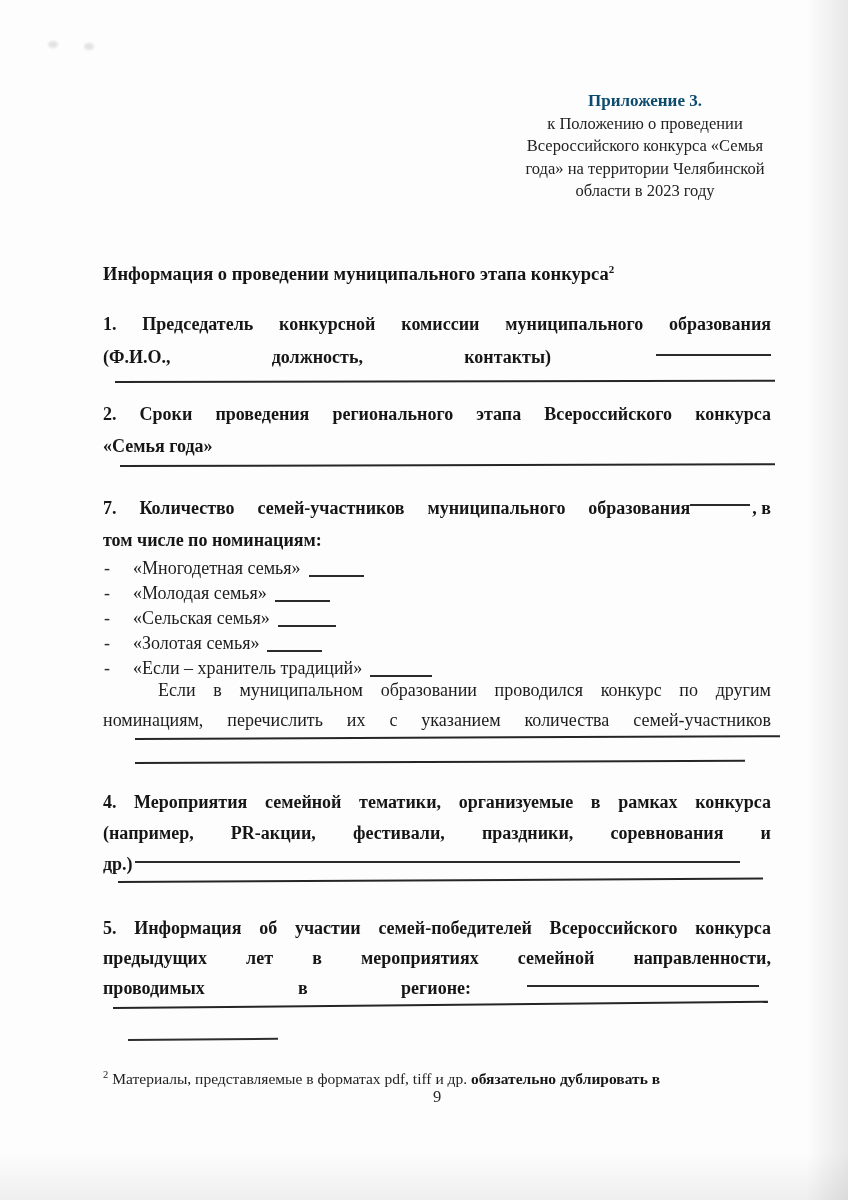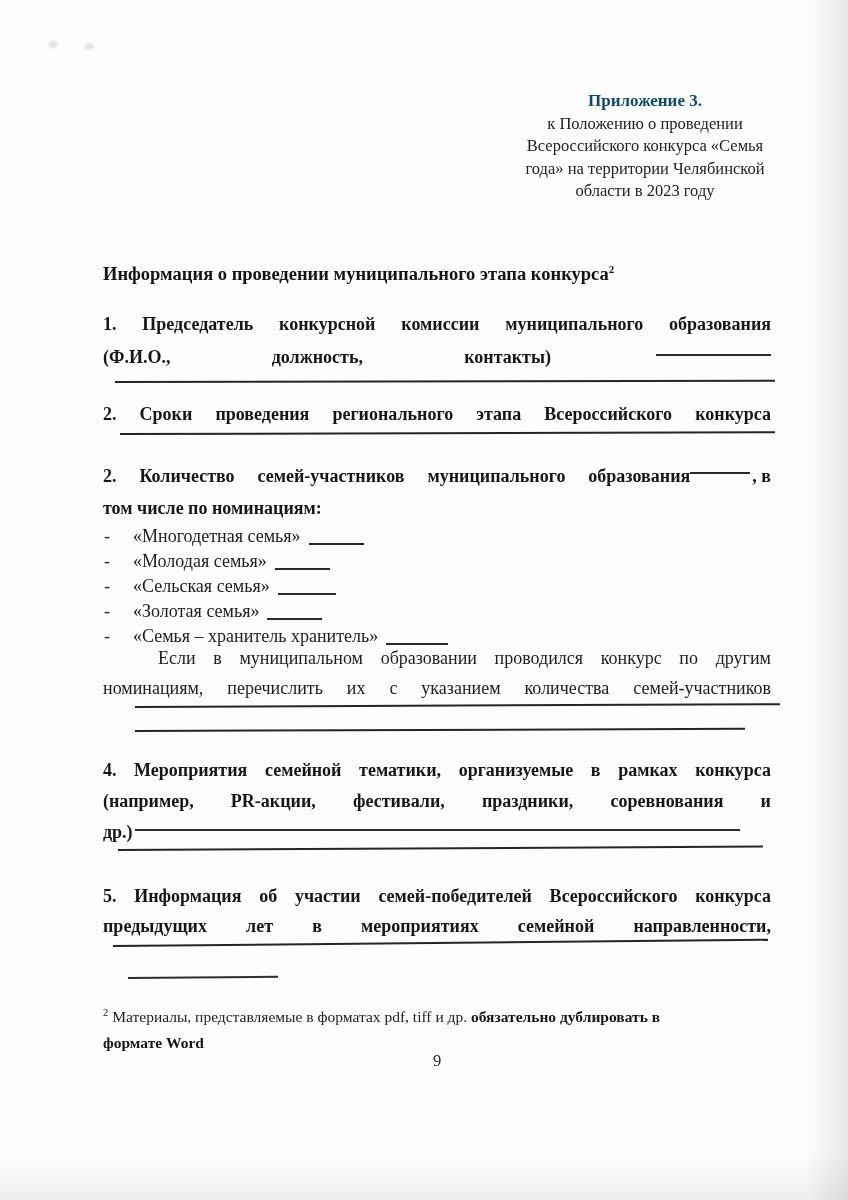--- a/index.html
+++ b/index.html
@@ -106,26 +106,27 @@
       <div class="line jl b">1. Председатель конкурсной комиссии муниципального образования</div>
       <div class="line row">
         <div class="l2text jl b">(Ф.И.О., должность, контакты)</div>
         <span class="blank"></span>
       </div>
     </div>
     <div class="rule rule1"></div>
 
     <div class="i2">
       <div class="line jl b">2. Сроки проведения регионального этапа Всероссийского конкурса</div>
+      <div class="line b">«Семья года»</div>
     </div>
     <div class="rule rule2"></div>
 
     <div class="i3">
       <div class="line row">
-        <div class="grow jl b">2. Количество семей-участников муниципального образования</div>
+        <div class="grow jl b">7. Количество семей-участников муниципального образования</div>
         <span class="blank"></span>
         <span class="suffix b">, в</span>
       </div>
       <div class="line b">том числе по номинациям:</div>
     </div>
 
     <div class="noms">
       <div class="nom-row">
         <span class="marker">-</span>
         <span>«Многодетная семья»</span>
@@ -141,21 +142,21 @@
         <span>«Сельская семья»</span>
         <span class="blank nb3"></span>
       </div>
       <div class="nom-row">
         <span class="marker">-</span>
         <span>«Золотая семья»</span>
         <span class="blank nb4"></span>
       </div>
       <div class="nom-row">
         <span class="marker">-</span>
-        <span>«Семья – хранитель хранитель»</span>
+        <span>«Если – хранитель традиций»</span>
         <span class="blank nb5"></span>
       </div>
     </div>
 
     <div class="note">
       <div class="line jl ind">Если в муниципальном образовании проводился конкурс по другим</div>
       <div class="line jl">номинациям, перечислить их с указанием количества семей-участников</div>
     </div>
     <div class="rule rule3"></div>
     <div class="rule rule4"></div>
@@ -166,30 +167,33 @@
       <div class="line row">
         <span class="b">др.)</span>
         <span class="blank"></span>
       </div>
     </div>
     <div class="rule rule5"></div>
 
     <div class="i5">
       <div class="line jl b">5. Информация об участии семей-победителей Всероссийского конкурса</div>
       <div class="line jl b">предыдущих лет в мероприятиях семейной направленности,</div>
+      <div class="line row">
+        <div class="l3text jl b">проводимых в регионе:</div>
+        <span class="blank"></span>
+      </div>
     </div>
     <div class="rule rule6"></div>
 
     <div class="fn-divider"></div>
     <div class="footnote">
       <div>
         <sup>2</sup><span>Материалы, представляемые в форматах pdf, tiff и др.</span>
         <span class="b">обязательно дублировать в</span>
       </div>
-      <div class="b">формате Word</div>
     </div>
 
     <div class="pagenum">9</div>
 
   </div>
 
   <div class="scan-right"></div>
   <div class="scan-bottom"></div>
 </div>
 

